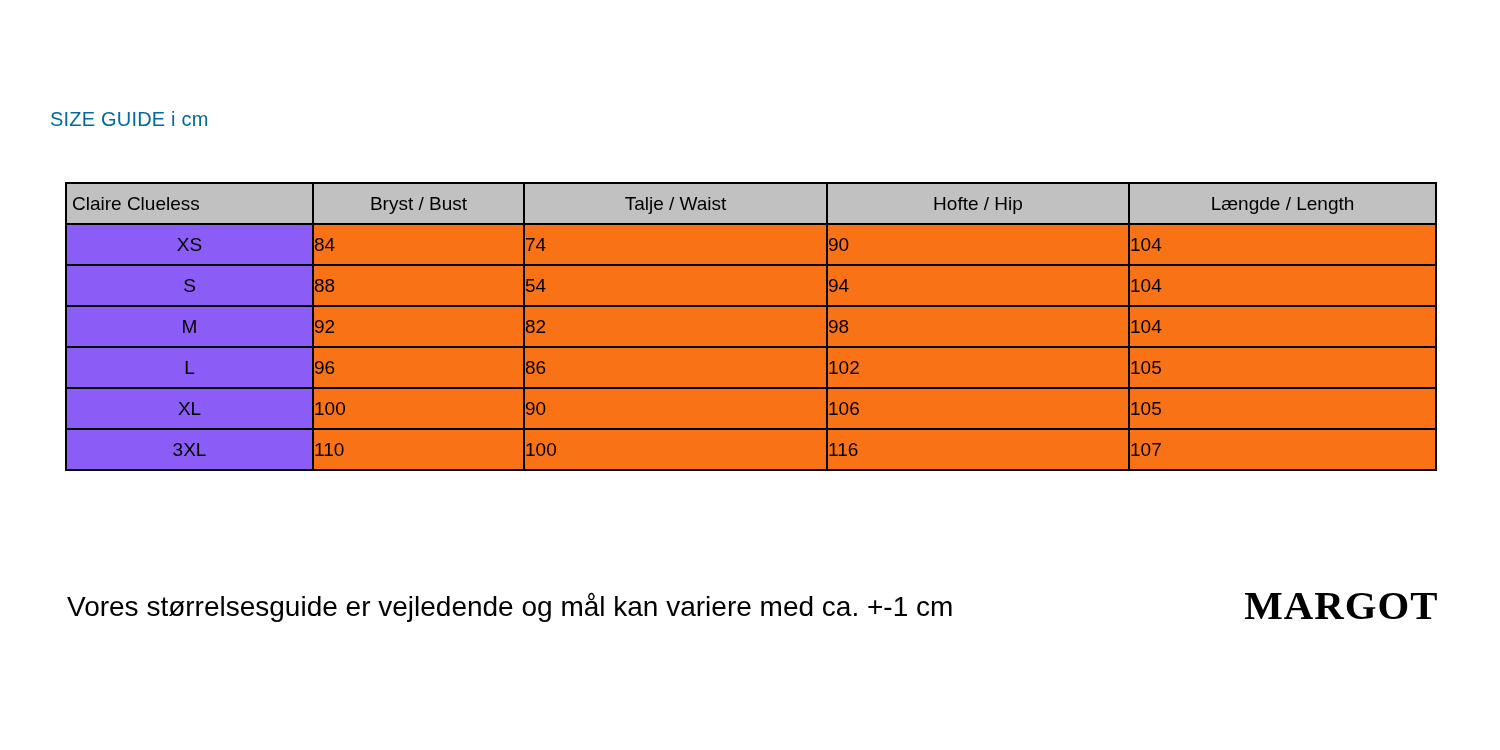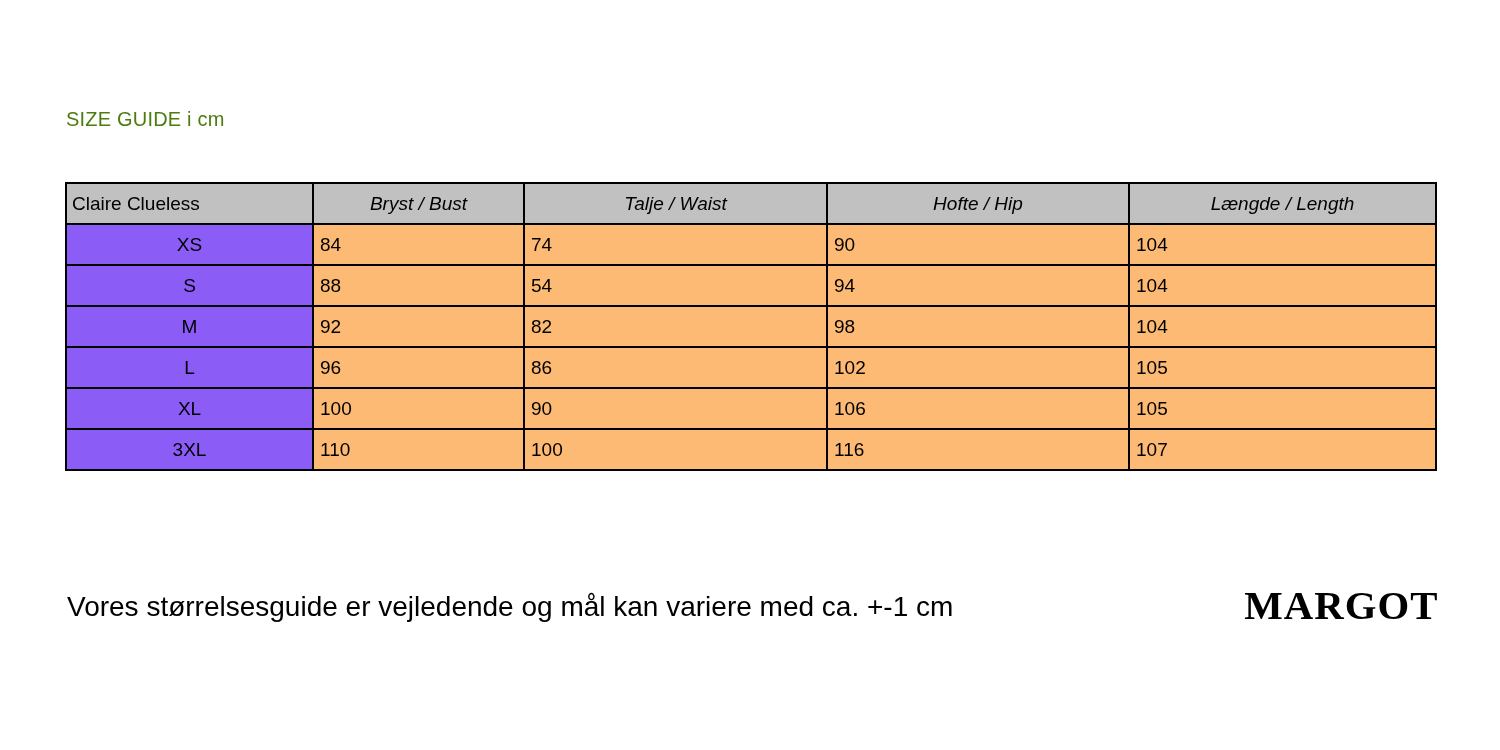--- a/index.html
+++ b/index.html
@@ -14,25 +14,25 @@
     color: #000000;
     position: relative;
     overflow: hidden;
   }
   .page {
     position: absolute;
     inset: 0;
   }
   .title {
     position: absolute;
-    left: 66px;
+    left: 50px;
     top: 108px;
     font-size: 20px;
     letter-spacing: 0.2px;
-    color: #4d7c0f;
+    color: #0369a1;
   }
   .table-wrap {
     position: absolute;
     left: 65px;
     top: 182px;
     width: 1370px;
   }
   table.size-guide {
     border-collapse: collapse;
     width: 1370px;
@@ -56,30 +56,29 @@
 
   thead th {
     background: #c1c1c1;
   }
   thead th.first {
     text-align: left;
     padding-left: 5px;
   }
   thead th.center {
     text-align: center;
-    font-style: italic;
   }
   tbody td.sizecell {
     background: #8b5cf6;
     text-align: center;
   }
   tbody td.valcell {
-    background: #fdba74;
+    background: #f97316;
     text-align: left;
-    padding-left: 6px;
+    padding-left: 0;
   }
   .footnote {
     position: absolute;
     left: 67px;
     top: 591px;
     font-size: 28px;
   }
   .brand {
     position: absolute;
     right: 62px;

